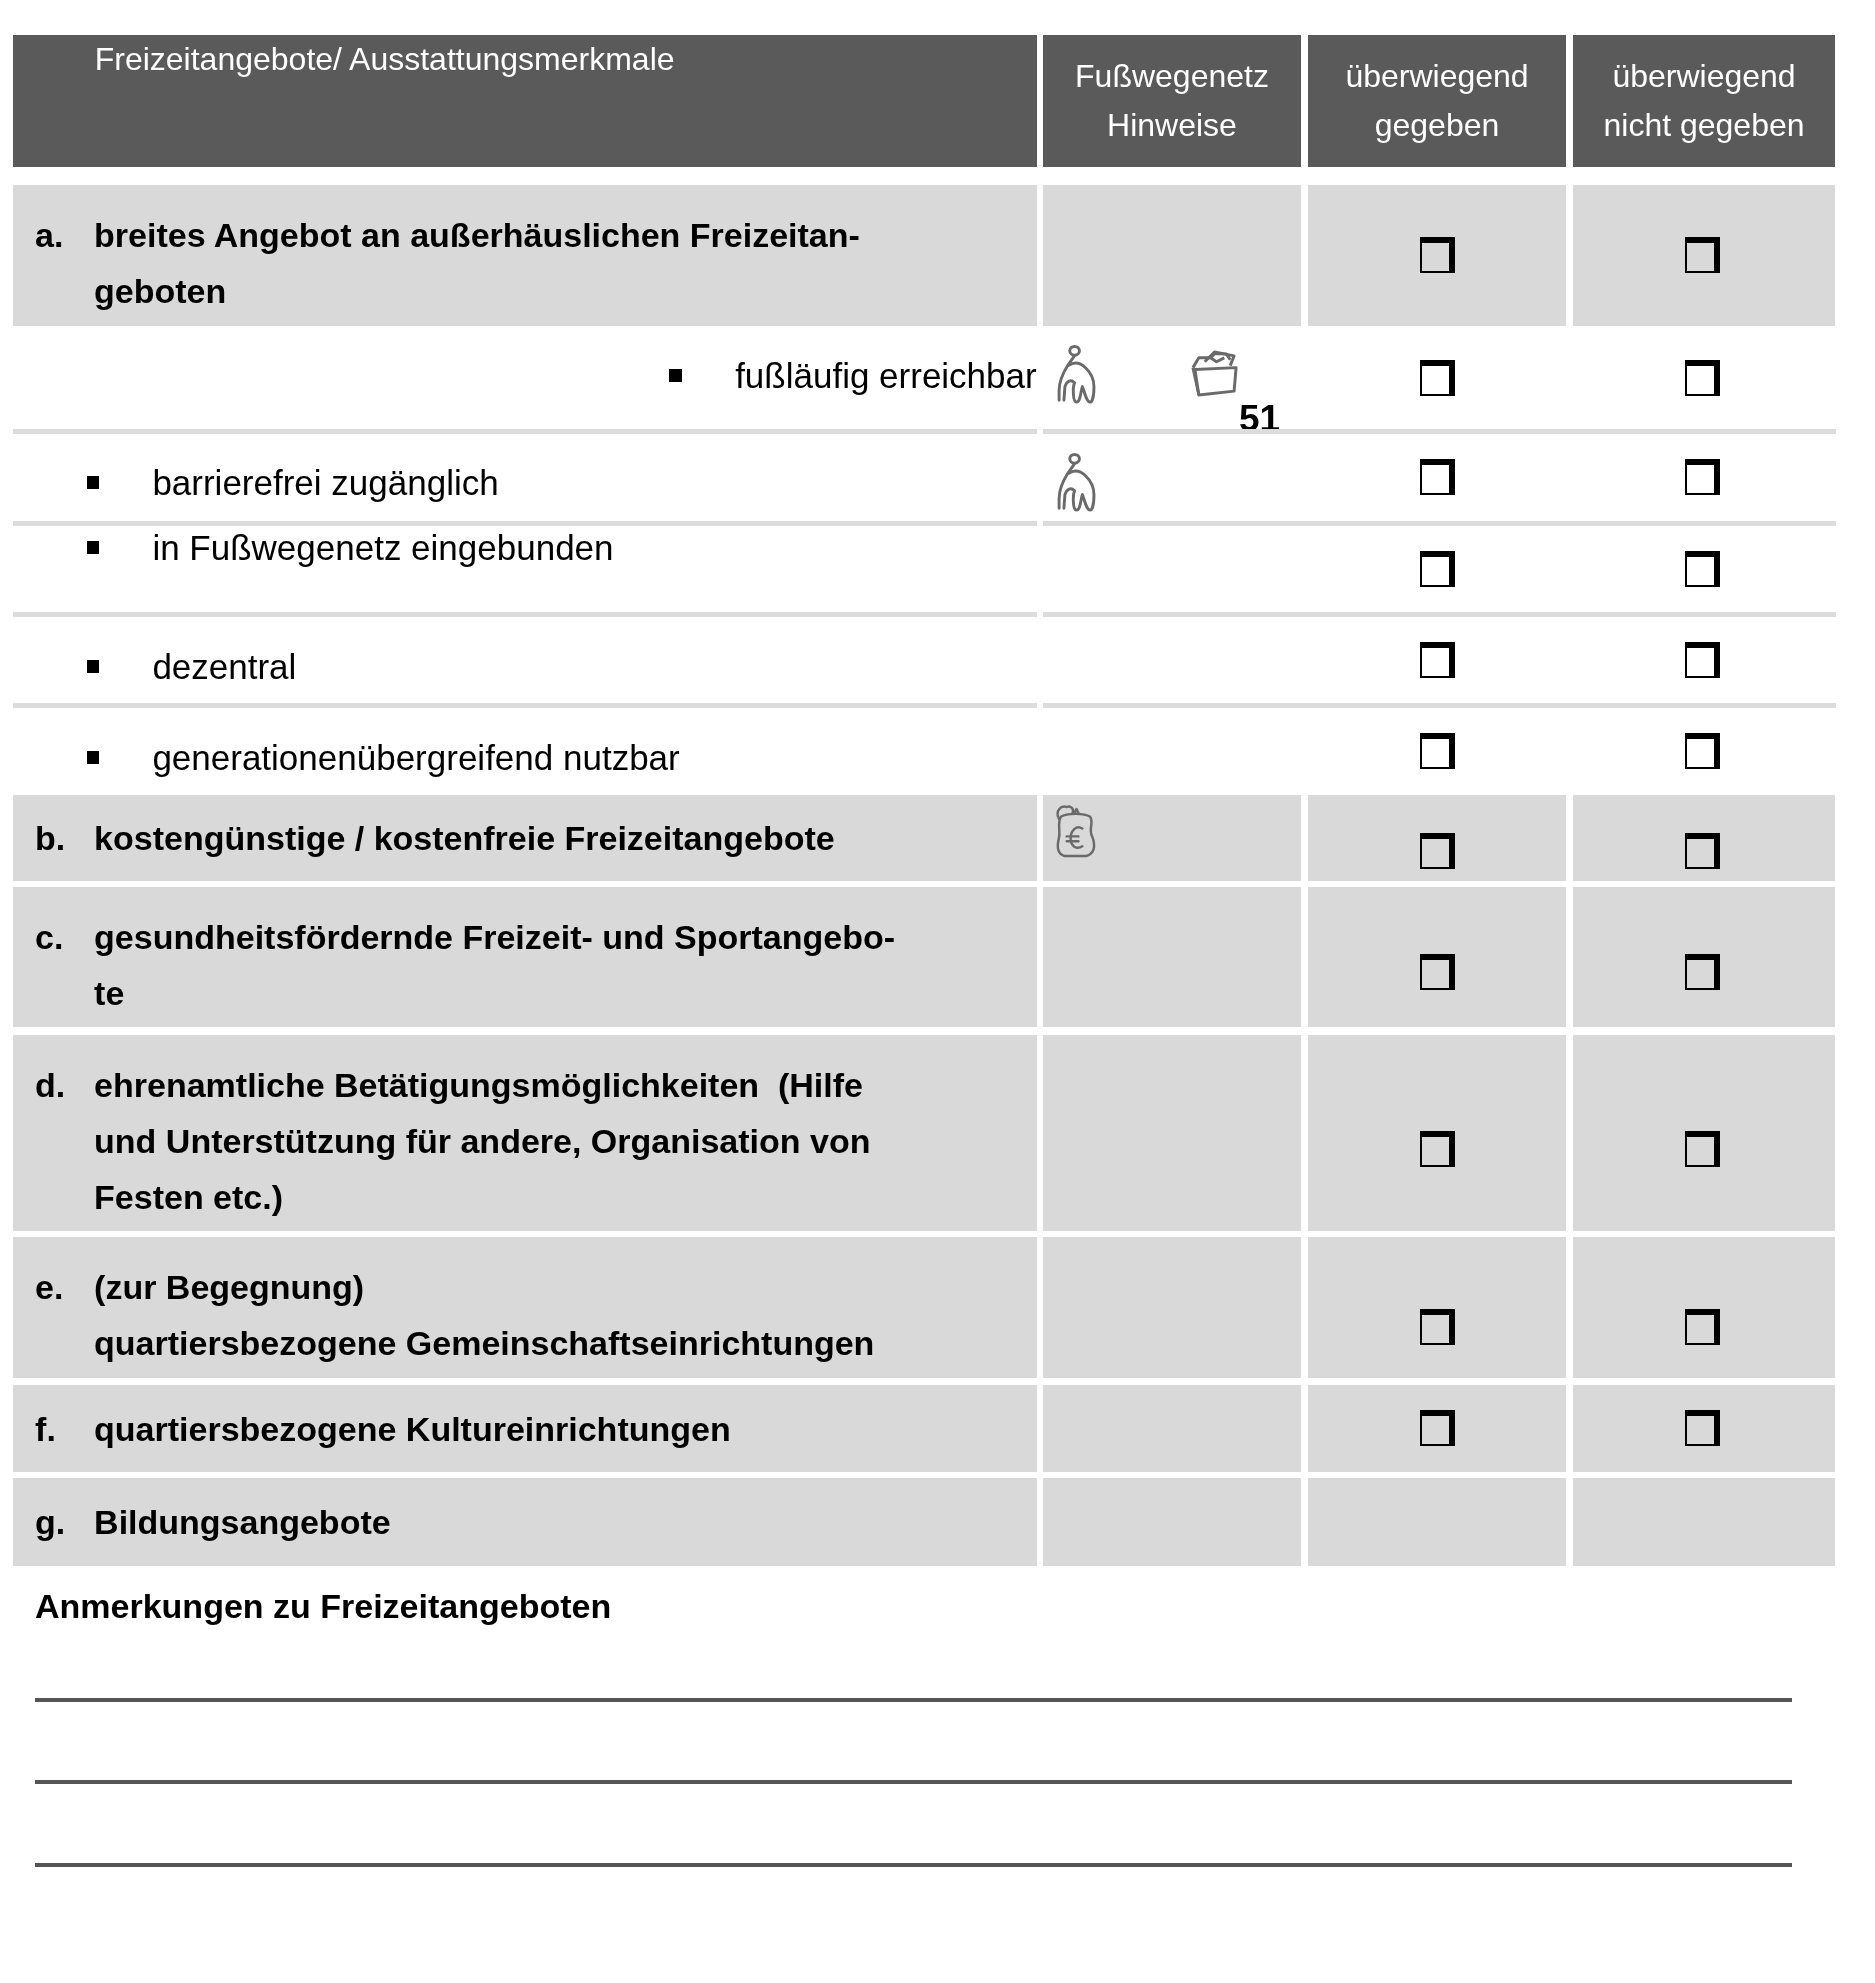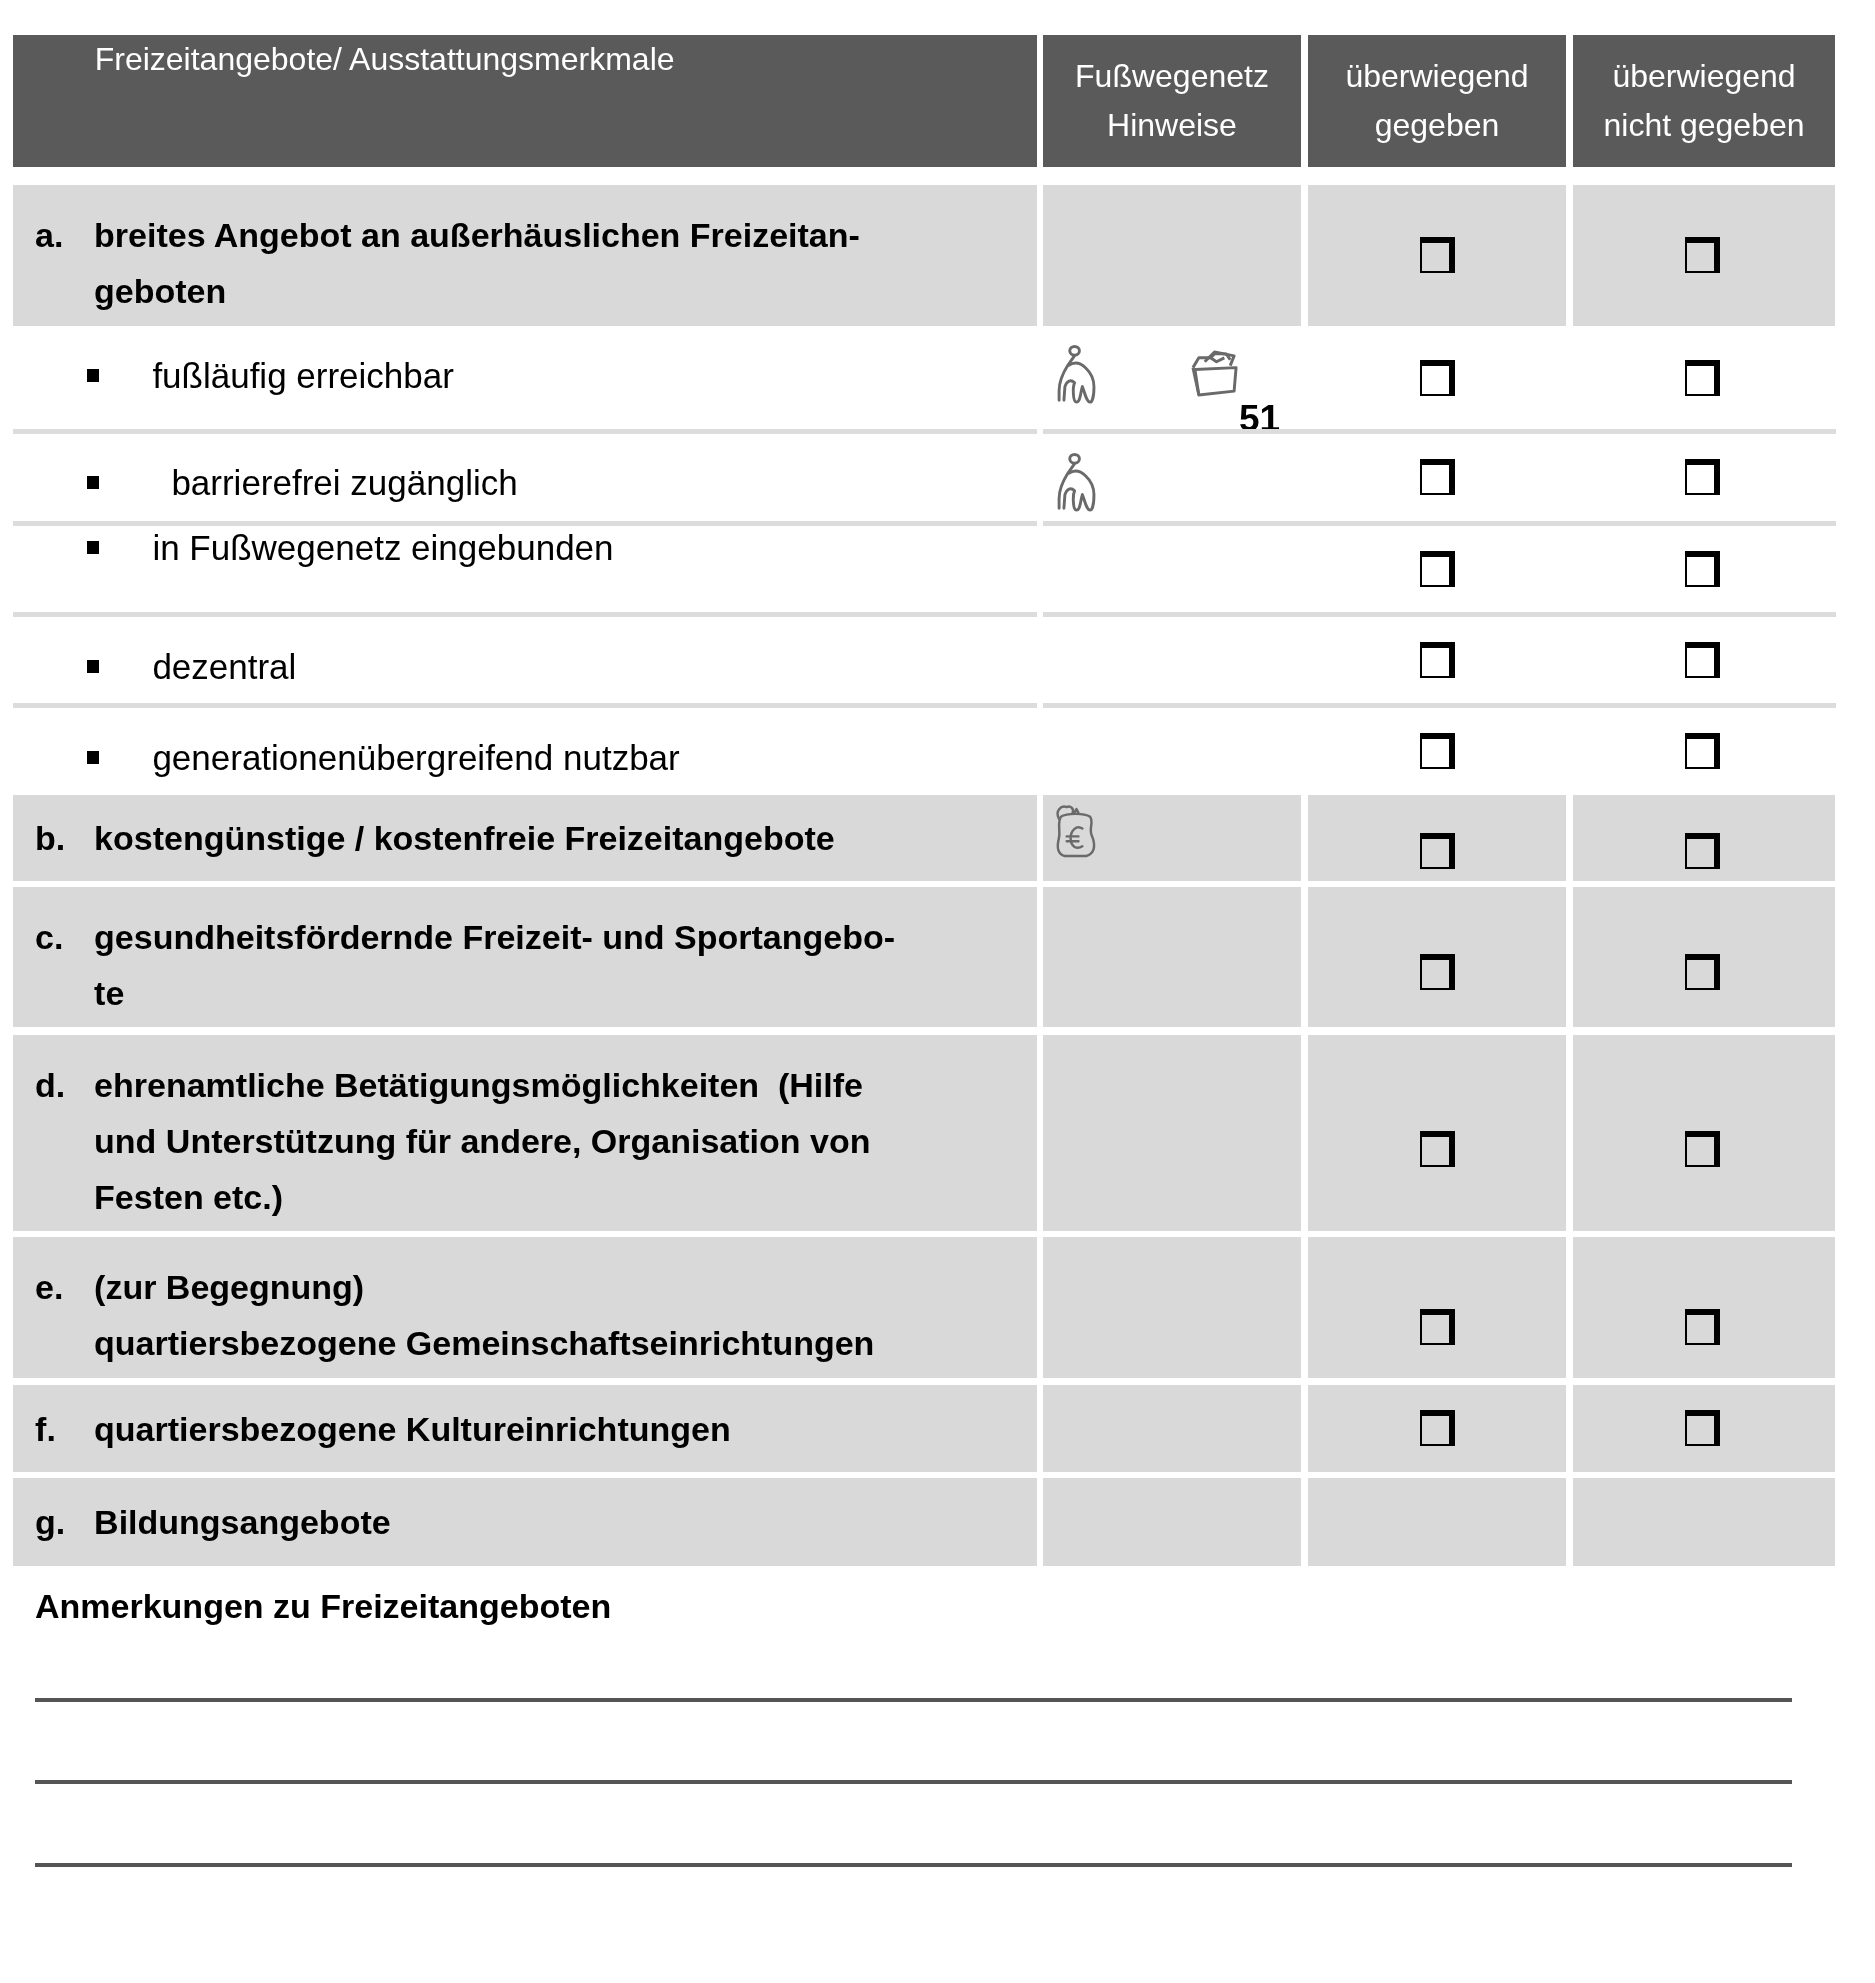--- a/index.html
+++ b/index.html
@@ -58,21 +58,21 @@
         <div>geboten</div>
       </span>
   </div>
 </div>
 <div class="abs gray" style="left:1043px;top:185px;width:258px;height:141px;"></div>
 <div class="abs gray" style="left:1308px;top:185px;width:258px;height:141px;"></div>
 <div class="abs gray" style="left:1573px;top:185px;width:262px;height:141px;"></div>
 <div class="cb" style="left:1420px;top:237px;"></div>
 <div class="cb" style="left:1685px;top:237px;"></div>
 
-<div class="abs sub-label" style="left:12.7px;top:351px;width:1024px;height:49px;">
+<div class="abs sub-label" style="left:12.7px;top:351px;width:1024px;height:49px;justify-content:flex-end;">
   <span class="bullet"></span>
   <span>fußläufig erreichbar</span>
 </div>
 
 <svg class="icon" style="left:1055px;top:344px;" width="45" height="62" viewBox="0 0 46 64">
   <g fill="none" stroke="#6a6a6a" stroke-width="3" stroke-linecap="round" stroke-linejoin="round">
     <ellipse cx="20" cy="7" rx="5" ry="4.5"></ellipse>
     <path d="M20 12 L13 22 C8 30 4 38 4 48 L4 58"></path>
     <path d="M14 22 C26 14 40 30 40 44 C40 54 38 60 36 60 C32 60 30 48 28 44 C26 50 26 60 22 60 C18 60 18 44 20 40 C16 36 12 38 10 44 L9 58"></path>
   </g>
@@ -86,21 +86,21 @@
     <path d="M4 22 L46 20 L44 44 L8 48 Z"></path>
     <path d="M2 20 L8 48"></path>
   </g>
 </svg>
 <div class="num51" style="left:1239px;top:369px;">51</div>
 <div class="cb" style="left:1420px;top:360px;"></div>
 <div class="cb" style="left:1685px;top:360px;"></div>
 <div class="abs sep" style="left:12.7px;top:429px;width:1024px;"></div>
 <div class="abs sep" style="left:1043px;top:429px;width:793px;"></div>
 
-<div class="abs sub-label" style="left:12.7px;top:458px;width:1024px;height:49px;gap:19px;">
+<div class="abs sub-label" style="left:12.7px;top:458px;width:1024px;height:49px;">
   <span class="bullet"></span>
   <span>barrierefrei zugänglich</span>
 </div>
 <svg class="icon" style="left:1055px;top:452px;" width="45" height="62" viewBox="0 0 46 64">
   <g fill="none" stroke="#6a6a6a" stroke-width="3" stroke-linecap="round" stroke-linejoin="round">
     <ellipse cx="20" cy="7" rx="5" ry="4.5"></ellipse>
     <path d="M20 12 L13 22 C8 30 4 38 4 48 L4 58"></path>
     <path d="M14 22 C26 14 40 30 40 44 C40 54 38 60 36 60 C32 60 30 48 28 44 C26 50 26 60 22 60 C18 60 18 44 20 40 C16 36 12 38 10 44 L9 58"></path>
   </g>
 </svg>

